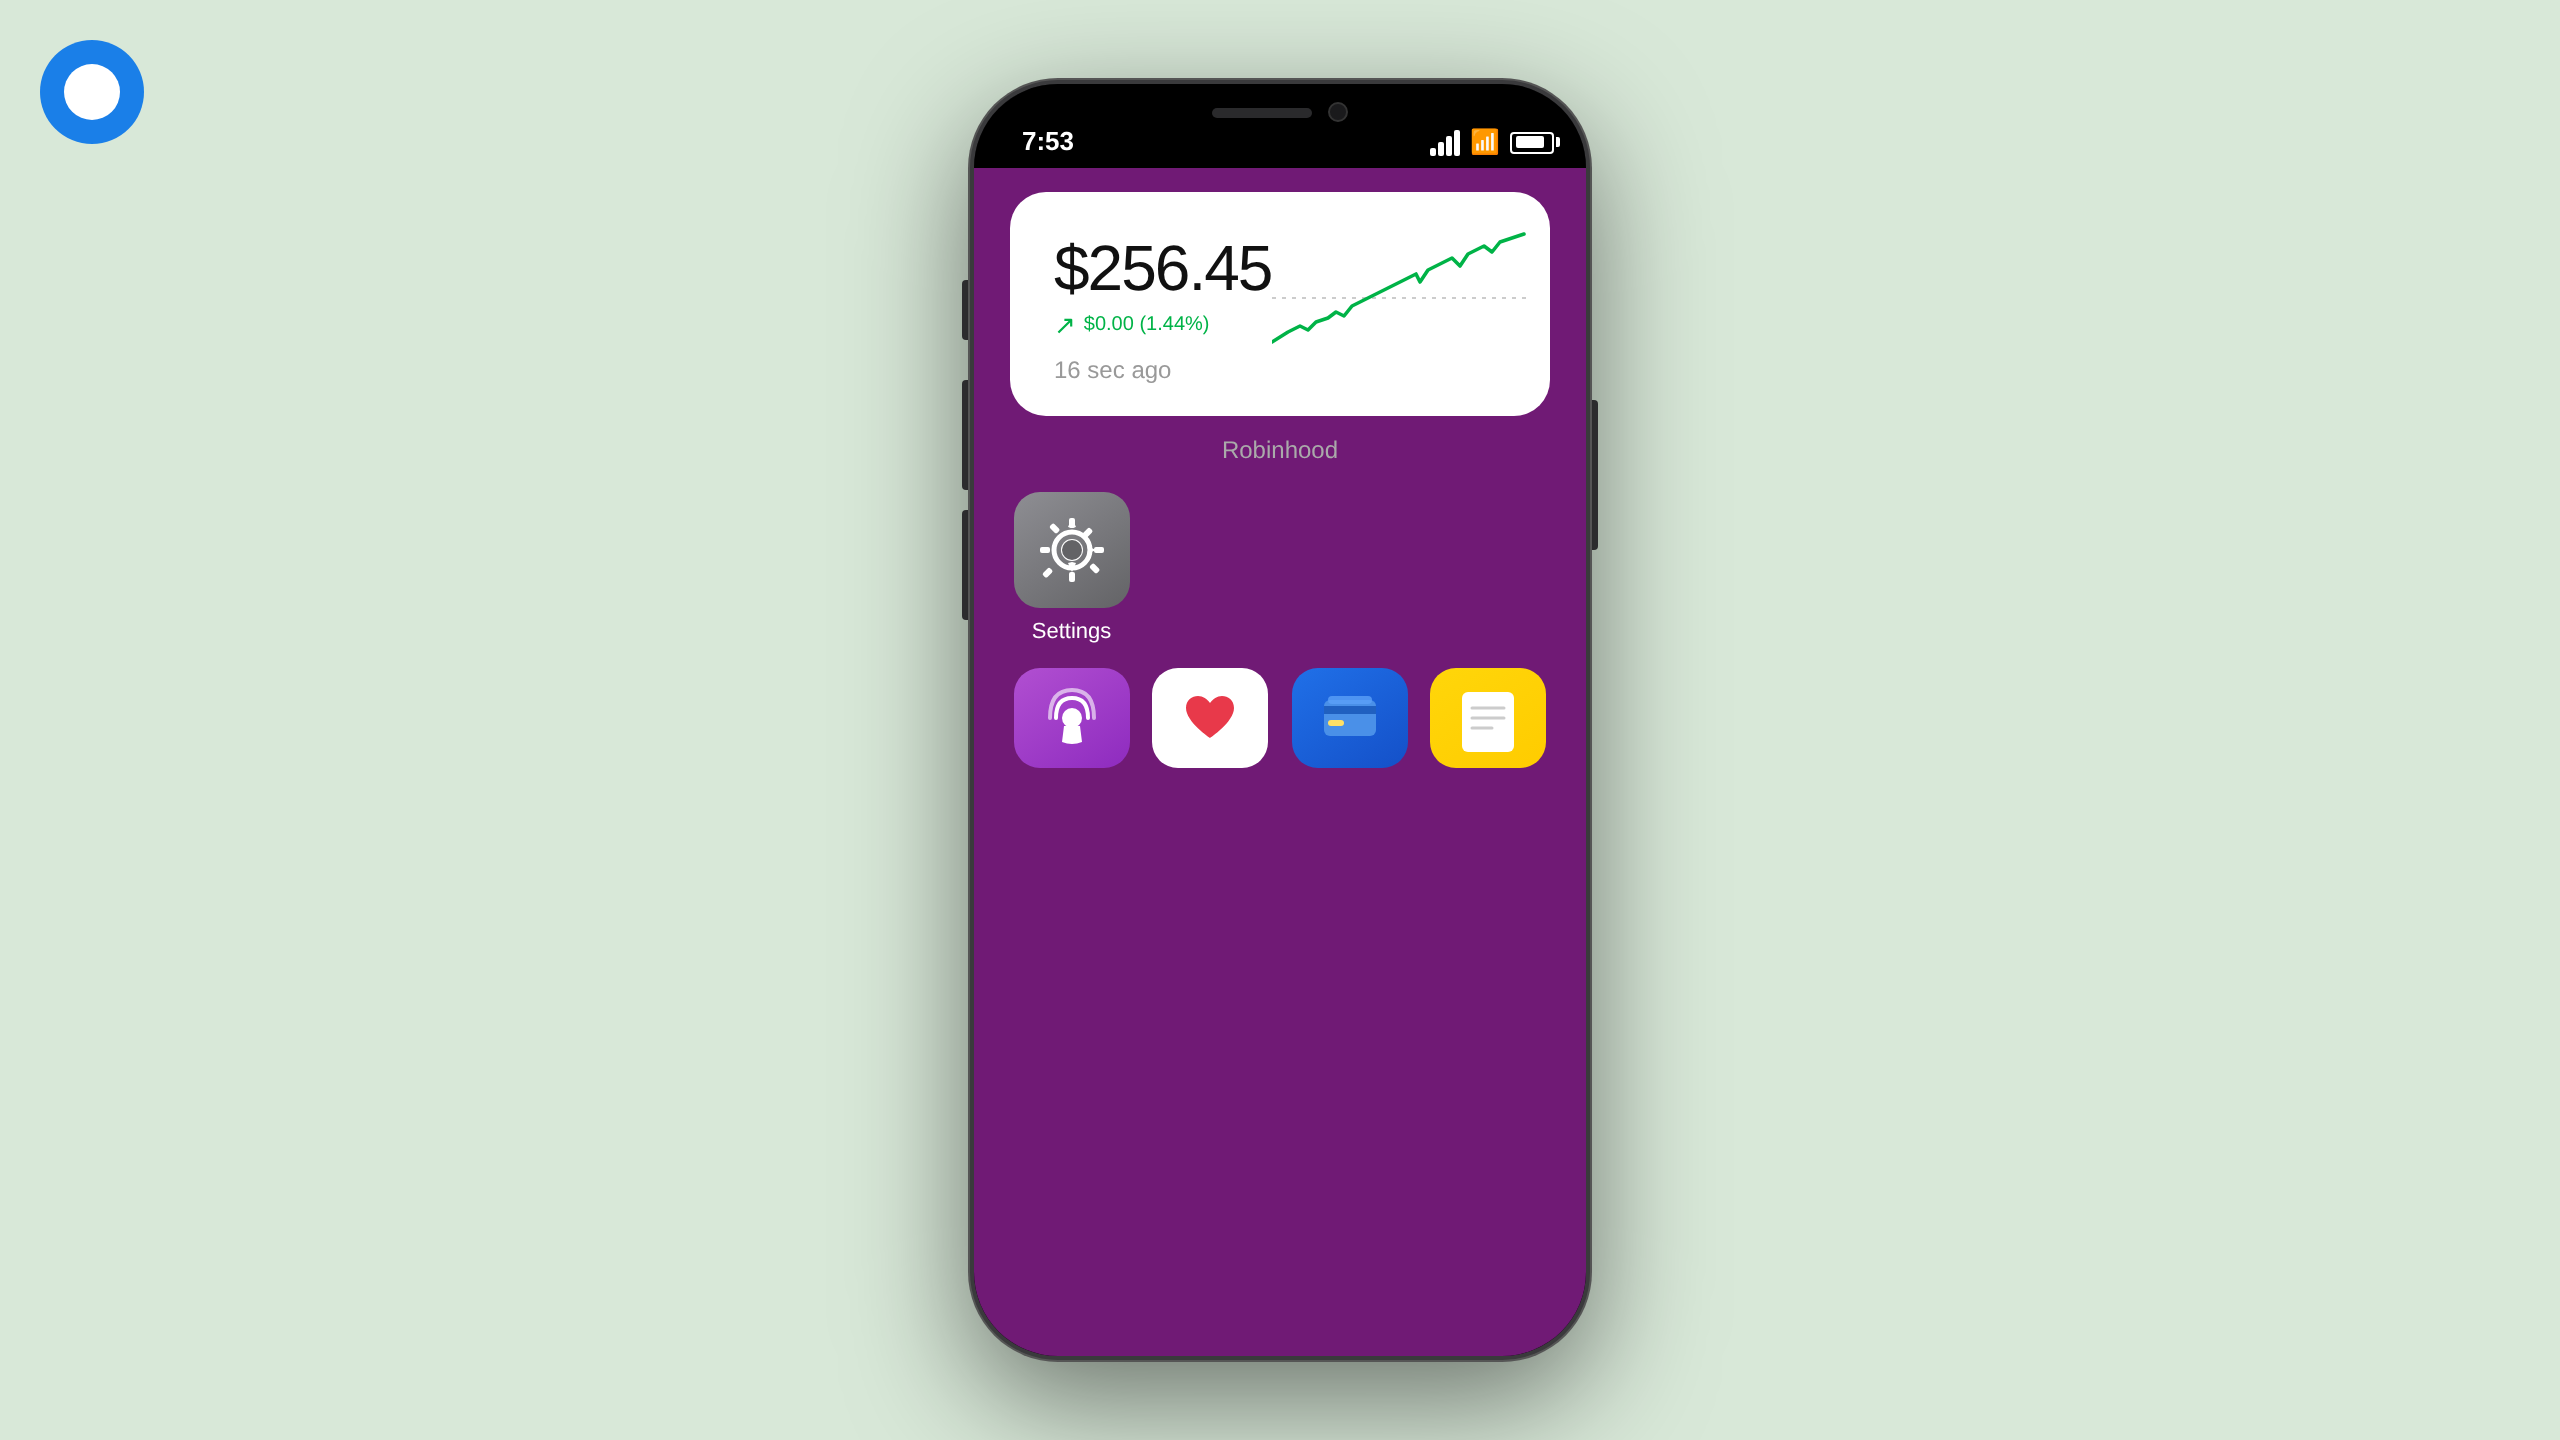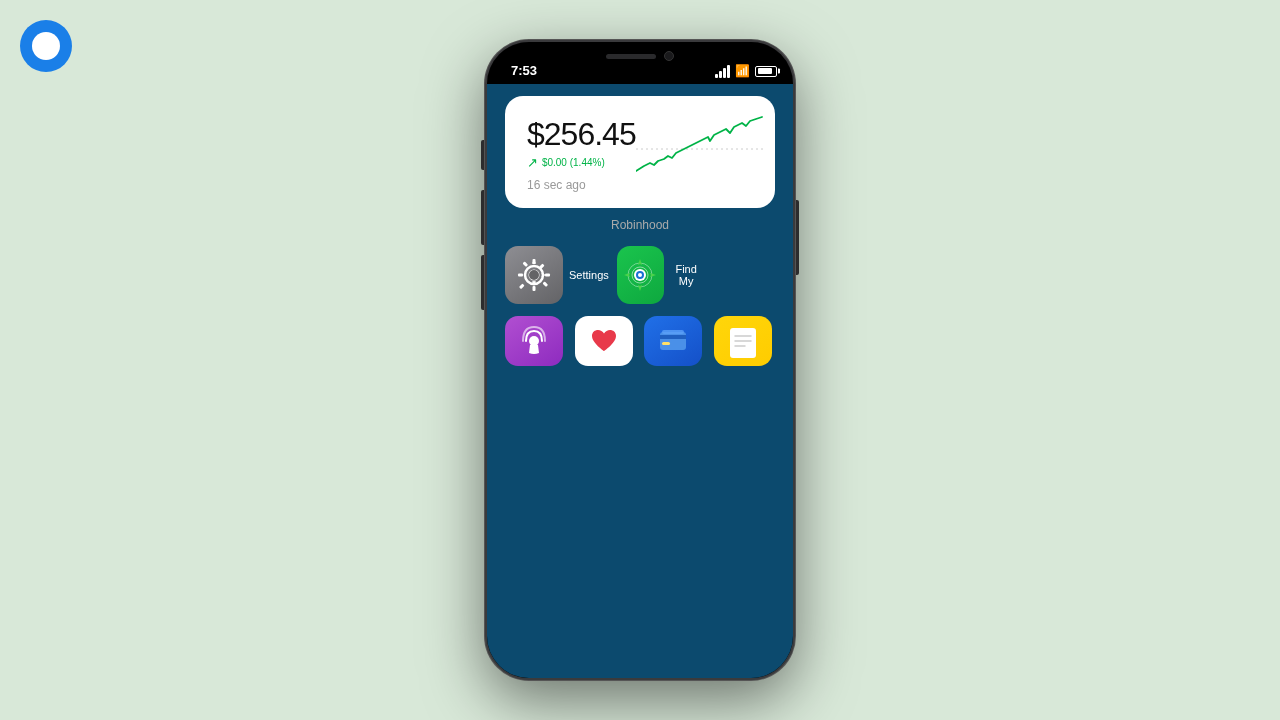--- a/index.html
+++ b/index.html
@@ -191,21 +191,21 @@
       border-radius: 1px;
     }
 
     
     .screen-content {
       position: absolute;
       top: 42px;
       left: 0;
       right: 0;
       bottom: 0;
-      background: #0c4a6e;
+      background: #701a75;
       display: flex;
       flex-direction: column;
       align-items: center;
       padding: 0 18px;
     }
 
     
     .widget {
       width: 100%;
       background: white;
@@ -259,20 +259,21 @@
     
     .app-grid {
       width: 100%;
       display: grid;
       grid-template-columns: repeat(4, 1fr);
       gap: 12px 8px;
       margin-top: 14px;
     }
     .app-item {
       display: flex;
+      flex-direction: column;
       align-items: center;
       gap: 6px;
     }
     .app-icon {
       width: 58px;
       height: 58px;
       border-radius: 13px;
       display: flex;
       align-items: center;
       justify-content: center;
@@ -422,39 +423,20 @@
                   <rect x="26.5" y="6.5" width="3" height="5" rx="1" transform="rotate(45 26.5 6.5)"></rect>
                   <rect x="6.5" y="26.5" width="3" height="5" rx="1" transform="rotate(45 6.5 26.5)"></rect>
                   <rect x="26.5" y="26.5" width="3" height="5" rx="1" transform="rotate(-45 26.5 26.5)"></rect>
                 </g>
               </svg>
             </div>
             <span class="app-label">Settings</span>
           </div>
 
 
-          <div class="app-item">
-            <div class="app-icon icon-findmy">
-              <svg width="36" height="36" viewBox="0 0 36 36">
-
-                <circle cx="18" cy="18" r="12" stroke="white" stroke-width="1" fill="none" opacity="0.4"></circle>
-                <circle cx="18" cy="18" r="8" stroke="white" stroke-width="1" fill="none" opacity="0.5"></circle>
-
-                <circle cx="18" cy="18" r="6" fill="white"></circle>
-                <circle cx="18" cy="18" r="4" fill="#1a6fd4"></circle>
-                <circle cx="18" cy="18" r="2" fill="white"></circle>
-
-                <path d="M18 2 L20 8 L18 7 L16 8 Z" fill="#4dd44a"></path>
-                <path d="M18 34 L20 28 L18 29 L16 28 Z" fill="#4dd44a"></path>
-                <path d="M2 18 L8 20 L7 18 L8 16 Z" fill="#4dd44a"></path>
-                <path d="M34 18 L28 20 L29 18 L28 16 Z" fill="#4dd44a"></path>
-              </svg>
-            </div>
-            <span class="app-label">Find My</span>
-          </div>
 
         </div>
 
         <div class="app-grid-bottom">
 
           <div class="app-item">
             <div class="app-icon icon-podcasts" style="height:50px;">
               <svg width="36" height="36" viewBox="0 0 36 36">
                 <circle cx="18" cy="18" r="5" fill="white"></circle>
                 <path d="M10 18 Q10 8 18 8 Q26 8 26 18" stroke="white" stroke-width="2" fill="none" stroke-linecap="round"></path>

